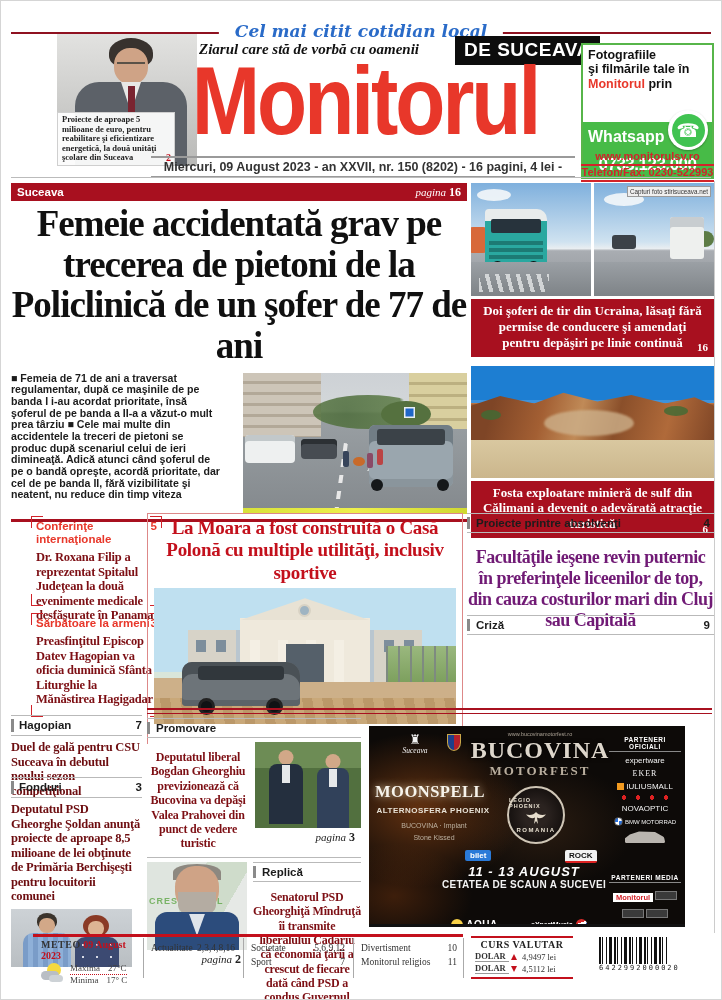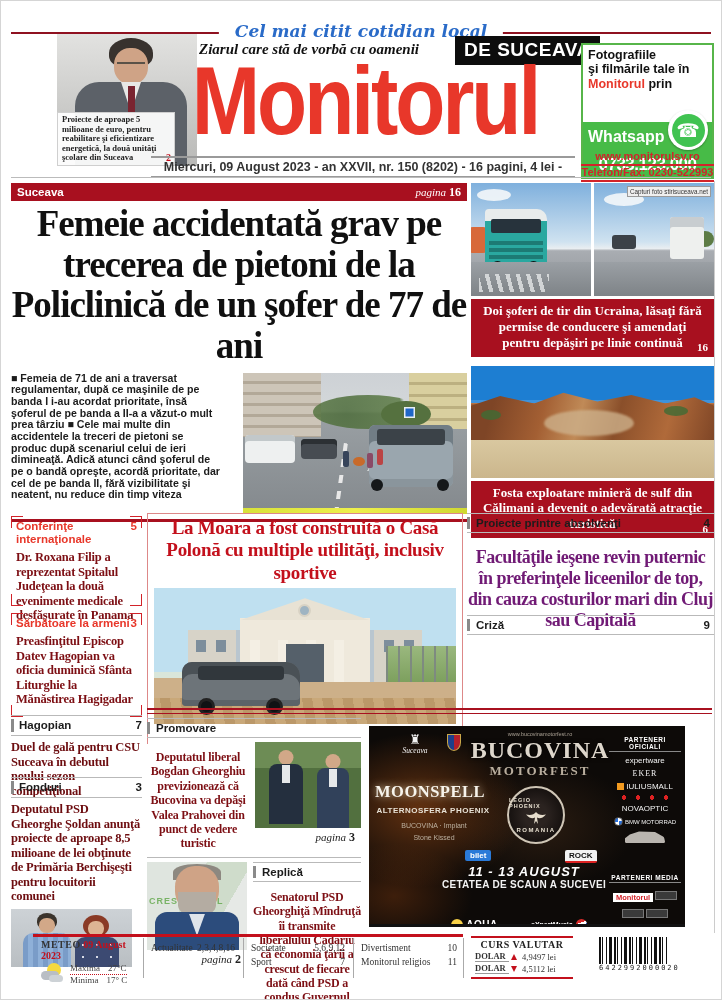--- a/index.html
+++ b/index.html
@@ -129,21 +129,21 @@
   
   .side-item { position:absolute; left:10px; width:131px; }
   .bracket { padding:4px 5px;
     background-image:
       linear-gradient(#d2232a,#d2232a),linear-gradient(#d2232a,#d2232a),
       linear-gradient(#d2232a,#d2232a),linear-gradient(#d2232a,#d2232a),
       linear-gradient(#d2232a,#d2232a),linear-gradient(#d2232a,#d2232a),
       linear-gradient(#d2232a,#d2232a),linear-gradient(#d2232a,#d2232a);
     background-repeat:no-repeat;
     background-position:left top,left top,right top,right top,left bottom,left bottom,right bottom,right bottom;
-    background-size:12px 1px,1px 12px,12px 1px,1px 12px,12px 1px,1px 12px,12px 1px,1px 12px; }
+    background-size:12px 1px,1px 12px,12px 1px,1px 12px,12px 1px,1px 12px,12px 1px,1px 12px;margin-left:20px; }
   .side-head { display:flex; justify-content:space-between; font-weight:bold; font-size:11.5px; line-height:1.15; }
   .side-head.red { color:#e8372a; }
   .side-head.plain { color:#1c1c1c; border-top:1px solid #b9b9b9; border-bottom:1px solid #b9b9b9; padding:3px 0 3px 6px; border-left:none; }
   .side-head.plain .lbl { border-left:3px solid #8a8a8a; padding-left:5px; margin-left:-6px; }
   .side-text { font-family:"Liberation Serif",serif; font-weight:bold; font-size:12.5px; line-height:1.16;
                color:#7d0f14; margin-top:4px; letter-spacing:-.2px; }
   .side-text.dark { color:#6d0d10; }
   .fonduri-photo { margin-top:5px; width:121px; height:58px; background:linear-gradient(180deg,#cdd2d6,#b9bec2); }
   .f-man-h { position:absolute; left:26px; top:4px; width:20px; height:16px; border-radius:50% 50% 40% 40%; background:#3a332c; }
   .f-man-f { position:absolute; left:28px; top:9px; width:16px; height:15px; border-radius:46%; background:#d2a888; }

